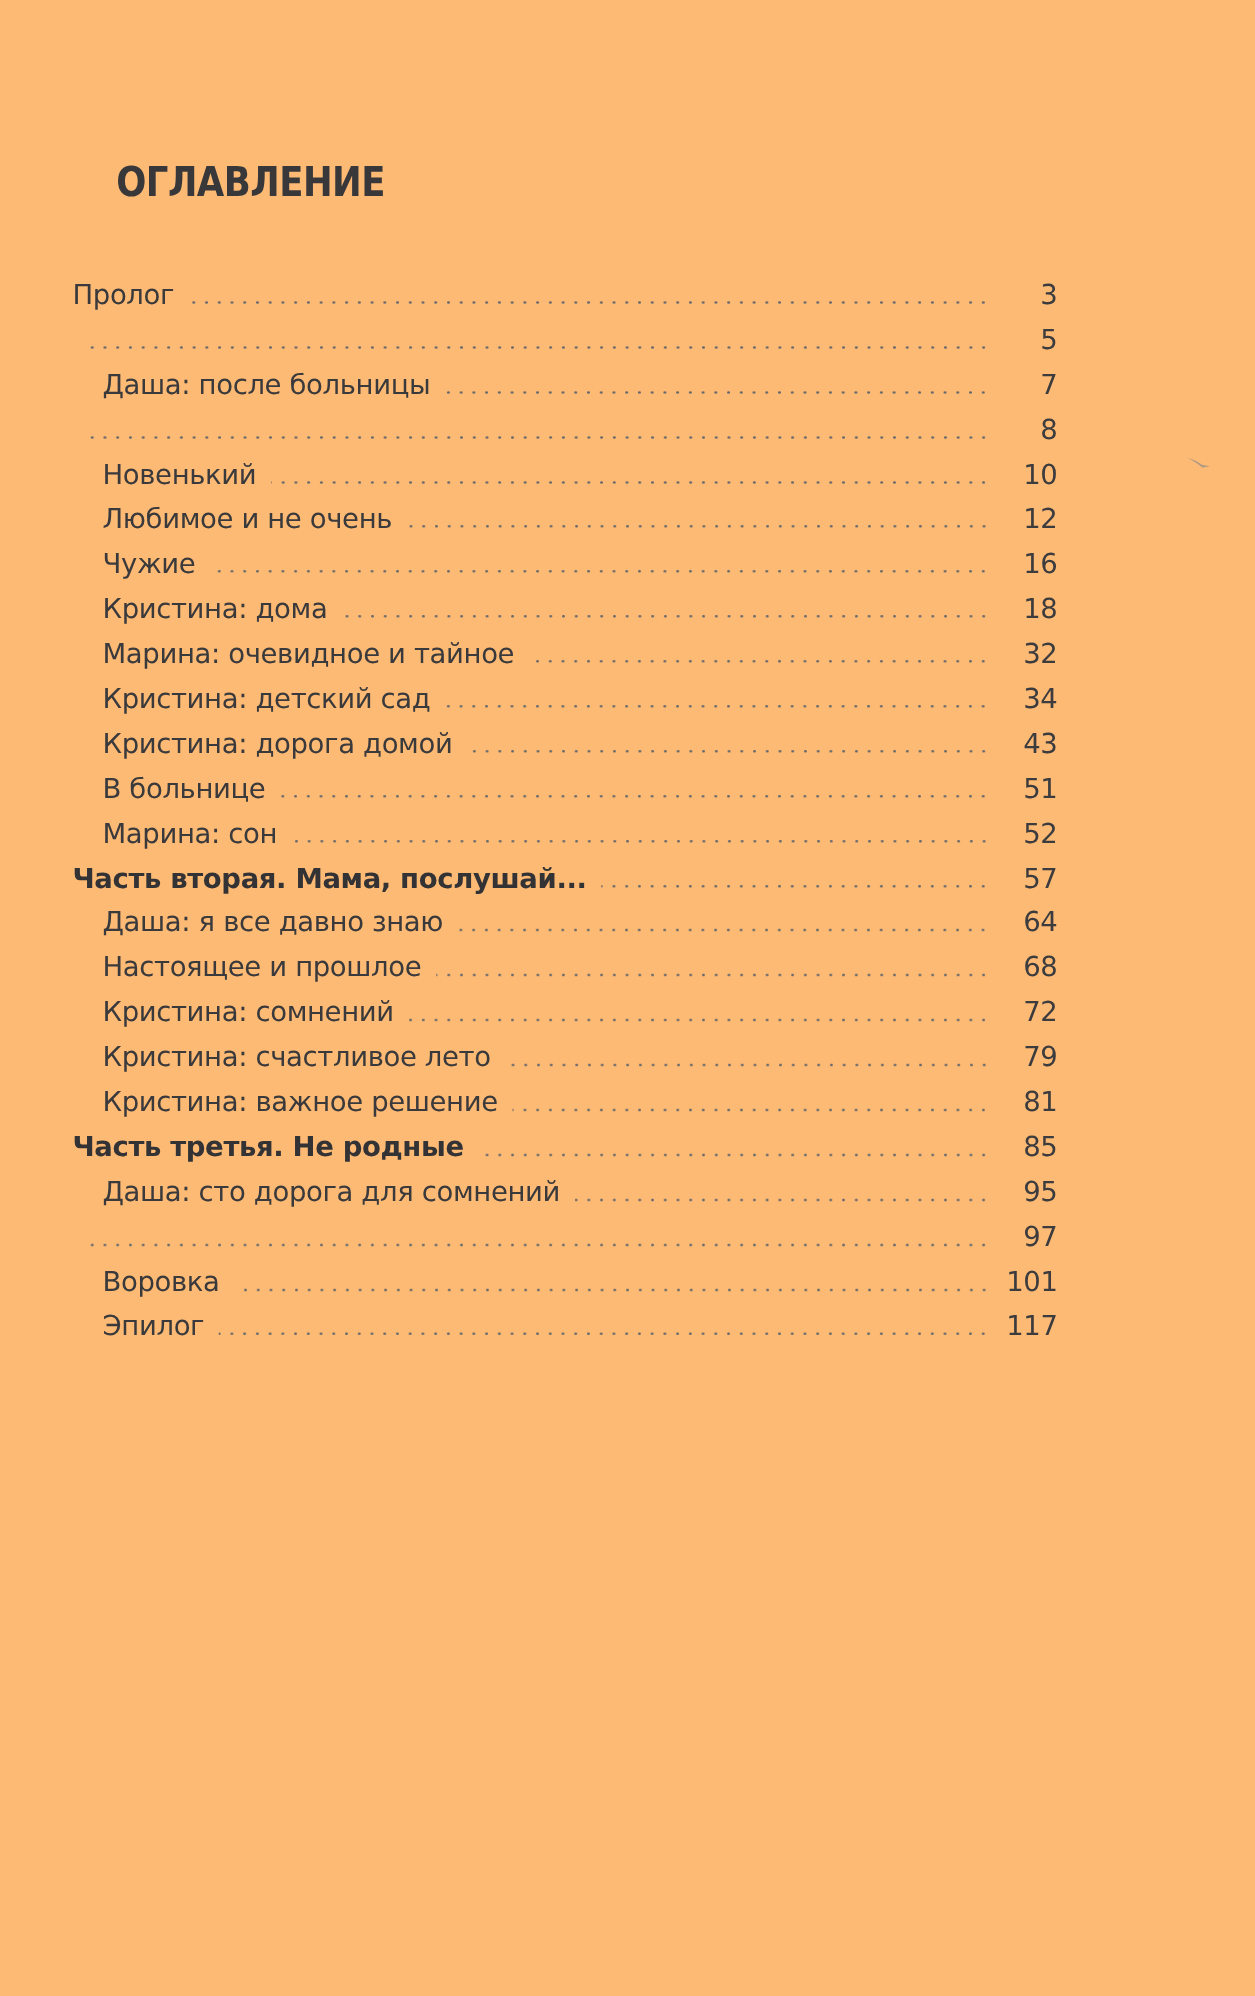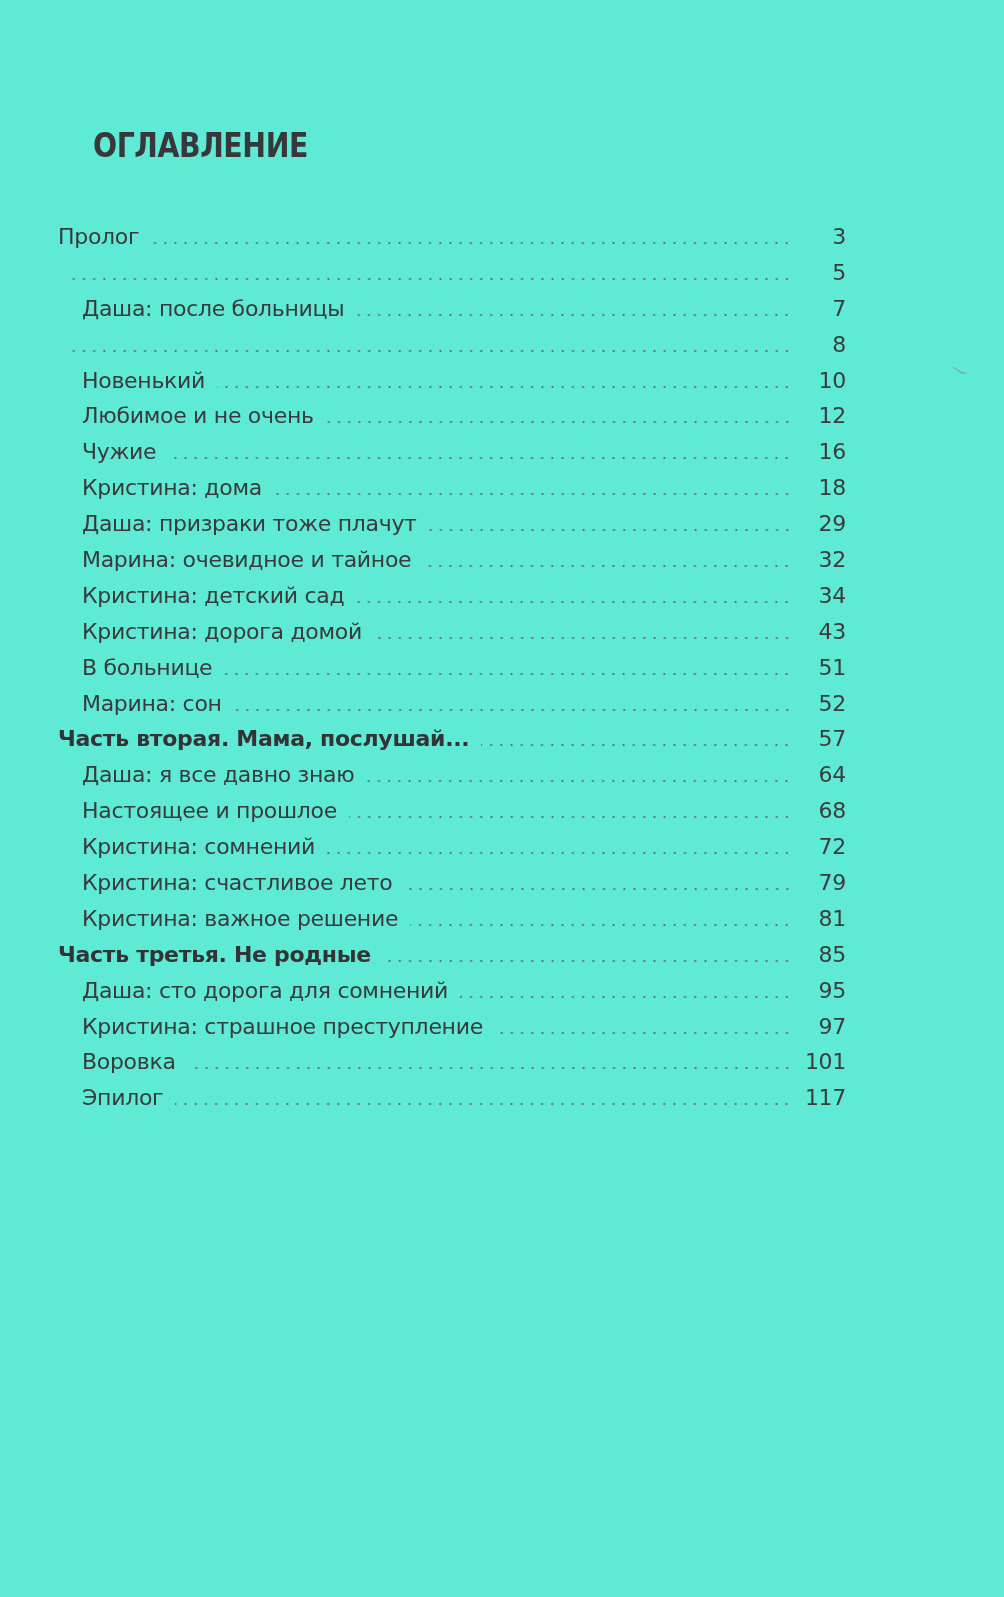--- a/index.html
+++ b/index.html
@@ -13,21 +13,21 @@
       position: relative;
       overflow: hidden;
       font-family: "DejaVu Sans", "Liberation Sans", sans-serif;
       color: #3a3a3c;
     }
     .page {
       position: absolute;
       left: 0; top: 0;
       width: 1004px;
       height: 1597px;
-      background: #5eead4;
+      background: #fdba74;
     }
     .toc-title {
       position: absolute;
       left: 93px;
       top: 126px;
       margin: 0;
       font-family: "DejaVu Sans", "Liberation Sans", sans-serif;
       font-weight: bold;
       font-size: 33px;
       letter-spacing: -0.5px;
@@ -152,27 +152,20 @@
         <span class="toc-page">16</span>
       </li>
     <li class="toc-item indent">
         <span class="toc-label">Кристина: дома</span>
         <span class="leader-wrap">
           <span class="toc-leader"></span>
         </span>
         <span class="toc-page">18</span>
       </li>
     <li class="toc-item indent">
-        <span class="toc-label">Даша: призраки тоже плачут</span>
-        <span class="leader-wrap">
-          <span class="toc-leader"></span>
-        </span>
-        <span class="toc-page">29</span>
-      </li>
-    <li class="toc-item indent">
         <span class="toc-label">Марина: очевидное и тайное</span>
         <span class="leader-wrap">
           <span class="toc-leader"></span>
         </span>
         <span class="toc-page">32</span>
       </li>
     <li class="toc-item indent">
         <span class="toc-label">Кристина: детский сад</span>
         <span class="leader-wrap">
           <span class="toc-leader"></span>
@@ -250,21 +243,20 @@
         <span class="toc-page">85</span>
       </li>
     <li class="toc-item indent">
         <span class="toc-label">Даша: сто дорога для сомнений</span>
         <span class="leader-wrap">
           <span class="toc-leader"></span>
         </span>
         <span class="toc-page">95</span>
       </li>
     <li class="toc-item indent">
-        <span class="toc-label">Кристина: страшное преступление</span>
         <span class="leader-wrap">
           <span class="toc-leader"></span>
         </span>
         <span class="toc-page">97</span>
       </li>
     <li class="toc-item indent">
         <span class="toc-label">Воровка</span>
         <span class="leader-wrap">
           <span class="toc-leader"></span>
         </span>

